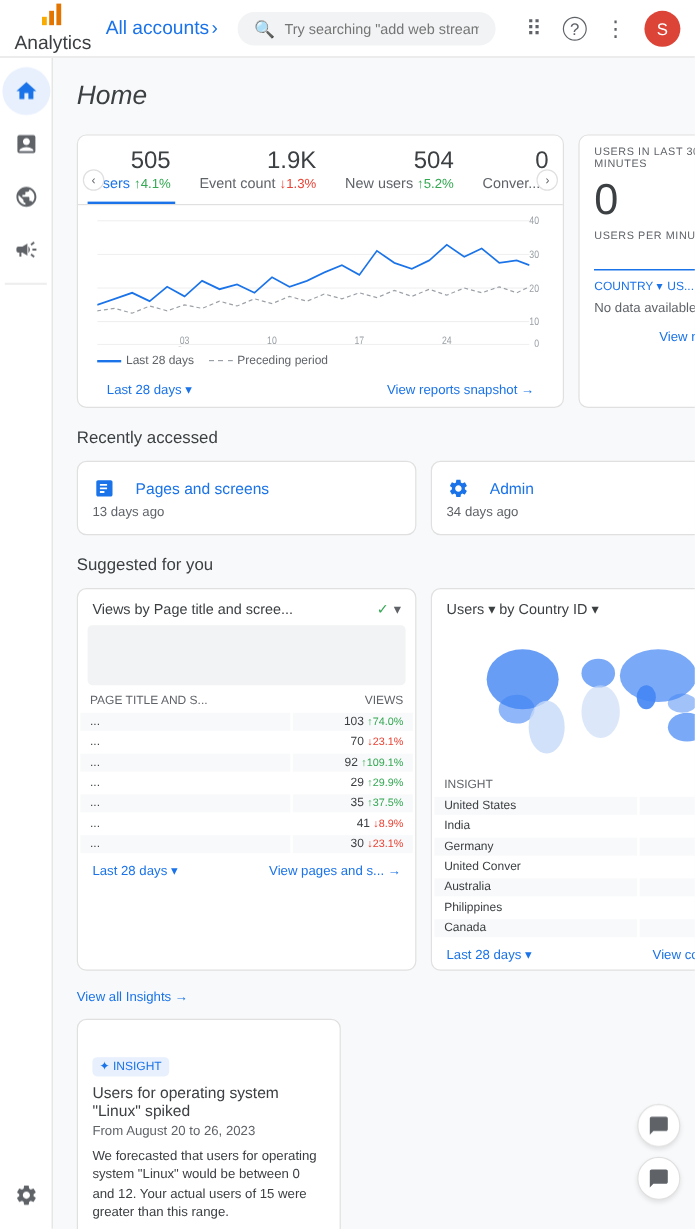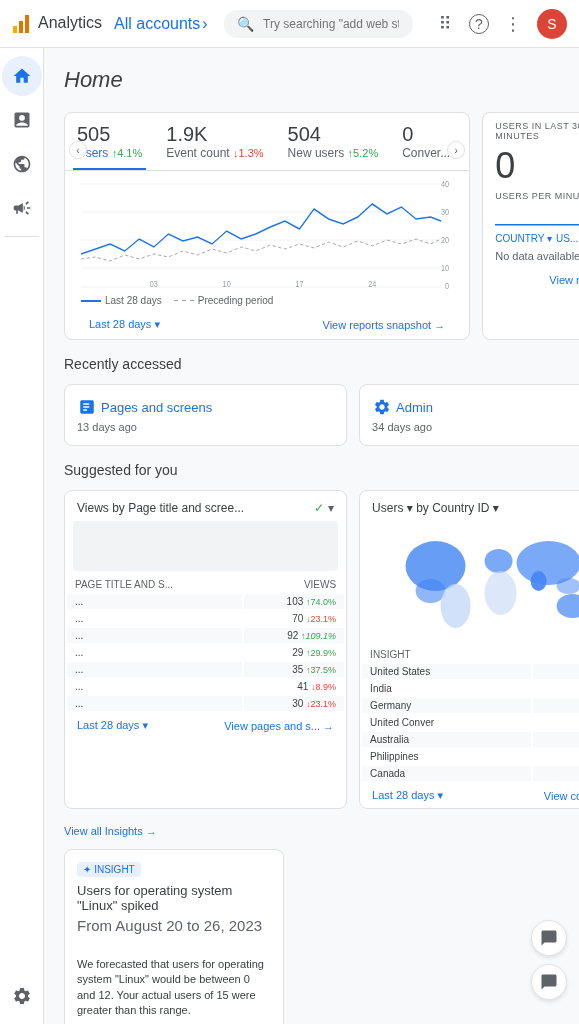--- a/index.html
+++ b/index.html
@@ -1,20 +1,20 @@
 <!DOCTYPE html>
 <html><head>
   <meta charset="utf-8">
   <style>
     * { box-sizing: border-box; margin: 0; padding: 0; }
     body { font-family: 'Google Sans', Arial, sans-serif; background: #f8f9fa; font-size: 12px; color: #3c4043; width: 579px; min-height: 1024px; overflow-x: hidden; }
 
     
     .topbar { display: flex; align-items: center; background: #fff; border-bottom: 1px solid #e0e0e0; height: 48px; padding: 0 12px; gap: 8px; position: sticky; top: 0; z-index: 100; }
-    .topbar-logo { display: flex; align-items: flex-start; gap: 6px; }
+    .topbar-logo { display: flex; align-items: center; gap: 6px; flex-direction: column; }
     .topbar-logo-icon { width: 20px; height: 20px; }
     .topbar-title { font-size: 16px; font-weight: 500; color: #3c4043; }
     .topbar-account { font-size: 16px; color: #1a73e8; display: flex; align-items: center; gap: 2px; margin-left: 4px; }
     .topbar-search { flex: 1; display: flex; align-items: center; background: #f1f3f4; border-radius: 24px; padding: 6px 14px; gap: 8px; margin: 0 8px; }
     .topbar-search input { background: transparent; border: none; outline: none; font-size: 13px; color: #3c4043; width: 100%; }
     .topbar-icons { display: flex; align-items: center; gap: 8px; margin-left: auto; }
     .icon-btn { width: 32px; height: 32px; display: flex; align-items: center; justify-content: center; border-radius: 50%; cursor: pointer; color: #5f6368; font-size: 18px; }
     .avatar { width: 30px; height: 30px; border-radius: 50%; background: #db4437; color: white; display: flex; align-items: center; justify-content: center; font-size: 14px; font-weight: 500; }
 
     
@@ -33,21 +33,21 @@
 
     
     .card { background: #fff; border: 1px solid #e0e0e0; border-radius: 8px; }
 
     
     .stats-row { display: grid; grid-template-columns: 1fr auto; gap: 12px; margin-bottom: 16px; }
     .stats-main { position: relative; }
     .stats-tabs { display: flex; border-bottom: 1px solid #e0e0e0; padding: 0 8px; gap: 16px; align-items: center; }
     .stats-tab { padding: 10px 4px 8px; font-size: 12px; color: #5f6368; cursor: pointer; border-bottom: 2px solid transparent; white-space: nowrap; }
     .stats-tab.active { color: #1a73e8; border-bottom-color: #1a73e8; font-weight: 500; }
-    .stats-tab .val { font-size: 20px; font-weight: 400; display: block; color: #3c4043; }
+    .stats-tab .val { font-size: 20px; font-weight: 400; display: block; color: #3c4043; text-align: right; }
     .stats-tab .change { font-size: 11px; }
     .change.up { color: #34a853; }
     .change.down { color: #ea4335; }
     .chart-nav { position: absolute; top: 28px; width: 18px; height: 18px; background: #fff; border: 1px solid #e0e0e0; border-radius: 50%; display: flex; align-items: center; justify-content: center; cursor: pointer; color: #5f6368; font-size: 10px; }
     .chart-nav.left { left: 4px; }
     .chart-nav.right { right: 4px; }
 
     
     .chart-area { padding: 8px 16px 4px; position: relative; height: 120px; }
     .chart-legend { display: flex; gap: 12px; font-size: 10px; color: #5f6368; padding: 4px 16px 8px; }
@@ -65,21 +65,21 @@
     .realtime-count { font-size: 36px; font-weight: 300; padding: 0 12px; color: #3c4043; }
     .per-minute { font-size: 10px; color: #5f6368; padding: 4px 12px 0; text-transform: uppercase; letter-spacing: 0.5px; }
     .realtime-chart { height: 30px; padding: 4px 12px; }
     .no-data { font-size: 11px; color: #5f6368; padding: 4px 12px 8px; }
     .view-realtime { font-size: 11px; color: #1a73e8; padding: 4px 12px 8px; cursor: pointer; text-align: right; display: block; }
 
     
     .section-title { font-size: 14px; font-weight: 500; margin-bottom: 12px; }
     .recent-grid { display: grid; grid-template-columns: 1fr 1fr; gap: 12px; margin-bottom: 16px; }
     .recent-card { padding: 12px; }
-    .recent-card-header { display: flex; align-items: center; gap: 4px; margin-bottom: 4px; }
+    .recent-card-header { display: flex; align-items: center; gap: 16px; margin-bottom: 4px; }
     .recent-icon { width: 20px; height: 20px; display: flex; align-items: center; justify-content: center; color: #1a73e8; font-size: 14px; }
     .recent-title { font-size: 13px; color: #1a73e8; cursor: pointer; }
     .recent-time { font-size: 11px; color: #5f6368; }
 
     
     .suggested-grid { display: grid; grid-template-columns: 1fr 1fr; gap: 12px; margin-bottom: 16px; }
     .suggested-card { position: relative; min-height: 200px; }
     .suggested-header { display: flex; align-items: center; justify-content: space-between; padding: 10px 12px 6px; }
     .suggested-title { font-size: 12px; font-weight: 500; color: #3c4043; display: flex; align-items: center; gap: 4px; }
     .suggested-actions { display: flex; align-items: center; gap: 4px; }
@@ -88,23 +88,23 @@
     .table-mini th:first-child { text-align: left; }
     .table-mini td { padding: 2px 8px; text-align: right; color: #3c4043; }
     .table-mini td:first-child { text-align: left; }
     .table-mini tr:nth-child(even) td { background: #f8f9fa; }
     .suggested-footer { display: flex; align-items: center; justify-content: space-between; padding: 6px 12px; }
     .map-placeholder { margin: 0 8px 4px; height: 120px; position: relative; }
 
     
     .insights-header { display: flex; align-items: center; justify-content: space-between; margin-bottom: 12px; }
     .insights-card { max-width: 220px; }
-    .insight-badge { font-size: 10px; color: #1a73e8; background: #e8f0fe; padding: 2px 6px; border-radius: 4px; display: inline-flex; align-items: center; gap: 4px; margin-bottom: 6px; }
+    .insight-badge { font-size: 10px; color: #1a73e8; background: #e8f0fe; padding: 2px 6px; border-radius: 4px; display: inline-flex; align-items: center; gap: 4px; margin-bottom: 6px; margin-top: 19px; }
     .insight-title { font-size: 13px; font-weight: 500; margin-bottom: 4px; color: #3c4043; }
-    .insight-date { font-size: 15px; color: #5f6368; margin-bottom: 23px; }
+    .insight-date { font-size: 11px; color: #5f6368; margin-bottom: 8px; }
     .insight-desc { font-size: 11px; color: #3c4043; line-height: 1.4; margin-bottom: 8px; }
 
     
     svg { display: block; }
 
     
     .chat-fab { position: fixed; right: 12px; bottom: 60px; width: 36px; height: 36px; background: #fff; border: 1px solid #e0e0e0; border-radius: 50%; display: flex; align-items: center; justify-content: center; cursor: pointer; color: #5f6368; font-size: 16px; box-shadow: 0 2px 4px rgba(0,0,0,0.1); }
 
     .divider { width: 80%; height: 1px; background: #e0e0e0; margin: 4px 0; }
   </style>
@@ -326,21 +326,21 @@
               <tr>
                     <td>...</td>
                     <td>103 <span style="color:#34a853;font-size:9px;">↑74.0%</span></td>
                   </tr>
               <tr>
                     <td>...</td>
                     <td>70 <span style="color:#ea4335;font-size:9px;">↓23.1%</span></td>
                   </tr>
               <tr>
                     <td>...</td>
-                    <td>92 <span style="color:#34a853;font-size:9px;font-style:italic;">↑109.1%</span></td>
+                    <td>92 <span style="color:#34a853;font-size:9px;">↑109.1%</span></td>
                   </tr>
               <tr>
                     <td>...</td>
                     <td>29 <span style="color:#34a853;font-size:9px;">↑29.9%</span></td>
                   </tr>
               <tr>
                     <td>...</td>
                     <td>35 <span style="color:#34a853;font-size:9px;">↑37.5%</span></td>
                   </tr>
               <tr>

